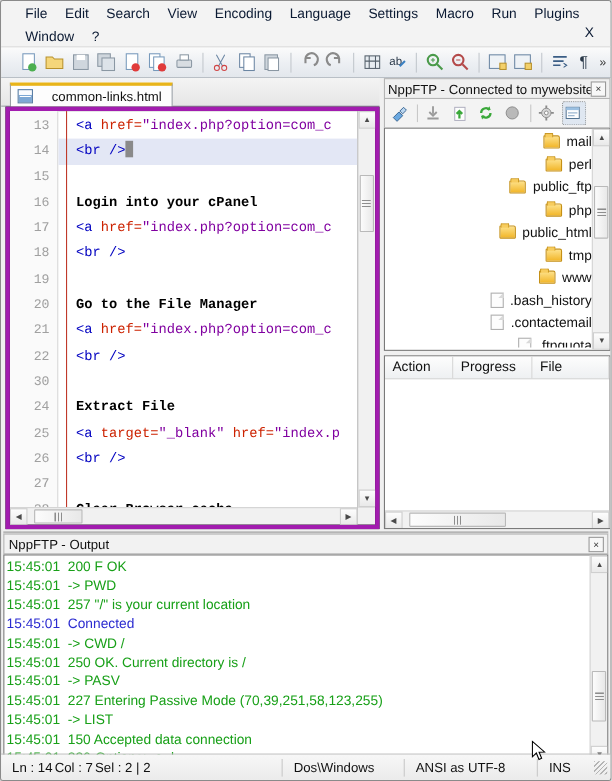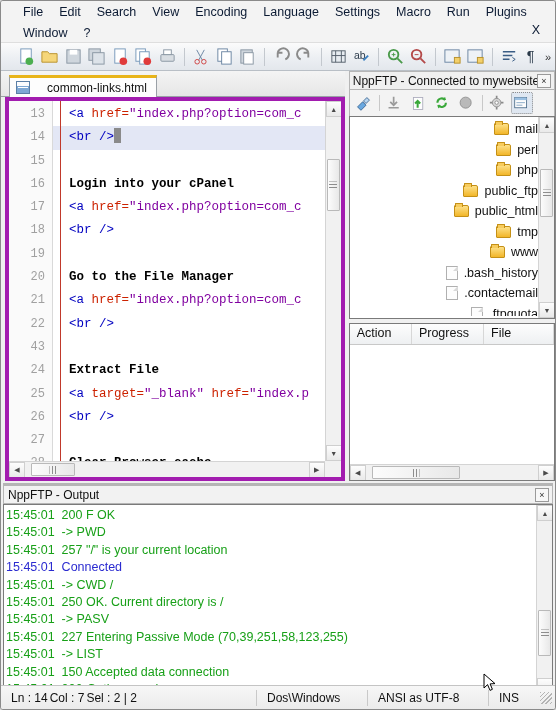--- a/index.html
+++ b/index.html
@@ -490,21 +490,21 @@
               <span class="gnum">13</span>
               <span class="gnum">14</span>
               <span class="gnum">15</span>
               <span class="gnum">16</span>
               <span class="gnum">17</span>
               <span class="gnum">18</span>
               <span class="gnum">19</span>
               <span class="gnum">20</span>
               <span class="gnum">21</span>
               <span class="gnum">22</span>
-              <span class="gnum">43</span>
+              <span class="gnum">30</span>
               <span class="gnum">24</span>
               <span class="gnum">25</span>
               <span class="gnum">26</span>
               <span class="gnum">27</span>
               <span class="gnum">28</span>
             </div>
           <div class="codecol" id="code-lines">
               <div class="cline"><span class="tagc">&lt;a </span><span class="attrc">href=</span><span class="strc">"index.php?option=com_c</span></div>
               <div class="cline current"><span class="tagc">&lt;br /&gt;</span><span class="caret"></span></div>
               <div class="cline">&nbsp;</div>
@@ -599,25 +599,25 @@
             <div class="tree-item">
               <span class="folder-ico"></span>
               <span>mail</span>
             </div>
             <div class="tree-item">
               <span class="folder-ico"></span>
               <span>perl</span>
             </div>
             <div class="tree-item">
               <span class="folder-ico"></span>
+              <span>public_ftp</span>
+            </div>
+            <div class="tree-item">
+              <span class="folder-ico"></span>
               <span>php</span>
-            </div>
-            <div class="tree-item">
-              <span class="folder-ico"></span>
-              <span>public_ftp</span>
             </div>
             <div class="tree-item">
               <span class="folder-ico"></span>
               <span>public_html</span>
             </div>
             <div class="tree-item">
               <span class="folder-ico"></span>
               <span>tmp</span>
             </div>
             <div class="tree-item">

